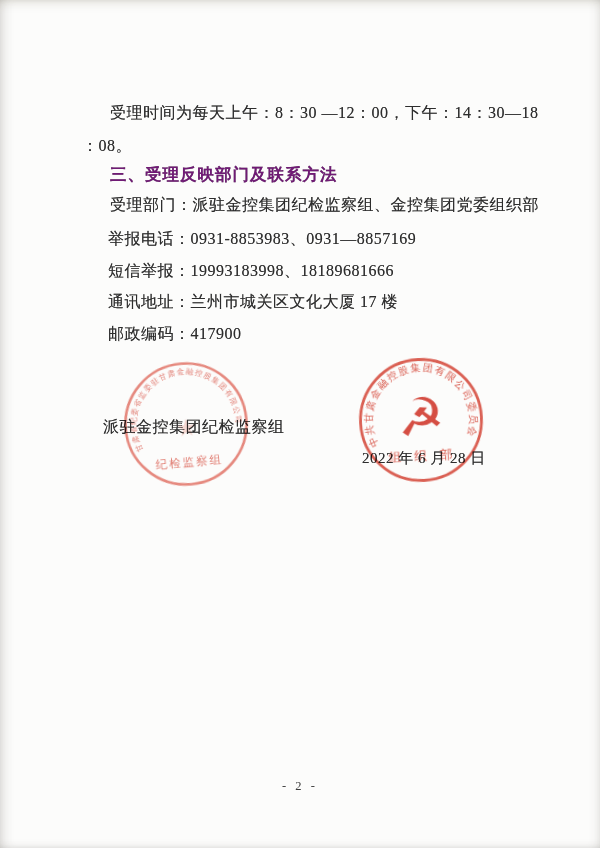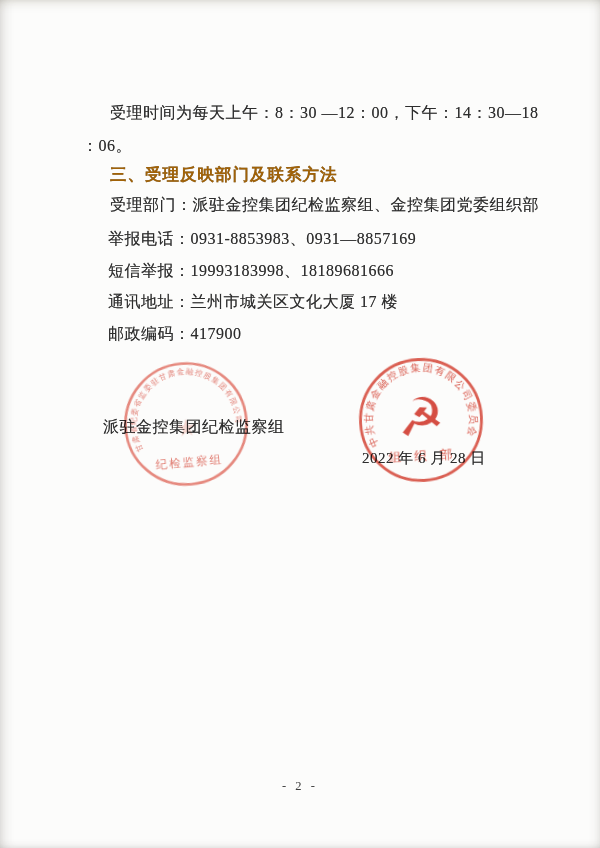--- a/index.html
+++ b/index.html
@@ -25,21 +25,21 @@
     color:#2d2d2d;
     font-size:16px;
     letter-spacing:.5px;
     text-shadow:0 0 .4px rgba(40,40,40,.55);
   }
   .heading{
     font-family:"Liberation Sans","DejaVu Sans",sans-serif;
     font-weight:700;
     font-size:16.5px;
     letter-spacing:1px;
-    color:#a16207;
+    color:#701a75;
   }
   .stamp{
     position:absolute;
     mix-blend-mode:multiply;
     filter:blur(.35px);
   }
   .stamp-left{left:116px;top:354px;opacity:.88;transform:rotate(-5deg);}
   .stamp-right{left:351px;top:350px;opacity:.95;transform:rotate(-3deg);}
   .pagenum{
     position:absolute;
@@ -49,21 +49,21 @@
     letter-spacing:3px;
     color:#3c3c3c;
   }
 </style>
 </head>
 <body>
 
 <div class="page">
 
   <div class="txt" style="left:110px;top:103px;">受理时间为每天上午：8：30 —12：00，下午：14：30—18</div>
-  <div class="txt" style="left:82px;top:136px;">：06。</div>
+  <div class="txt" style="left:82px;top:136px;">：08。</div>
 
   <div class="txt heading" style="left:110px;top:164px;">三、受理反映部门及联系方法</div>
 
   <div class="txt" style="left:110px;top:195px;">受理部门：派驻金控集团纪检监察组、金控集团党委组织部</div>
   <div class="txt" style="left:108px;top:229px;">举报电话：0931-8853983、0931—8857169</div>
   <div class="txt" style="left:108px;top:261px;">短信举报：19993183998、18189681666</div>
   <div class="txt" style="left:108px;top:292px;">通讯地址：兰州市城关区文化大厦 17 楼</div>
   <div class="txt" style="left:108px;top:324px;">邮政编码：417900</div>
 
   <div class="txt" style="left:103px;top:417px;text-align:center;">派驻金控集团纪检监察组</div>

